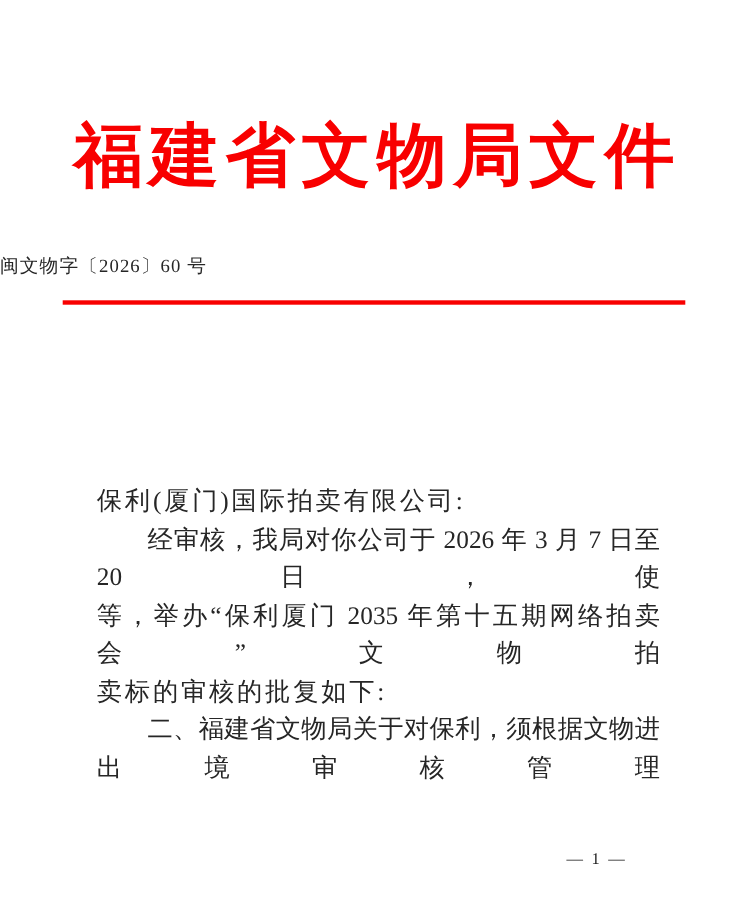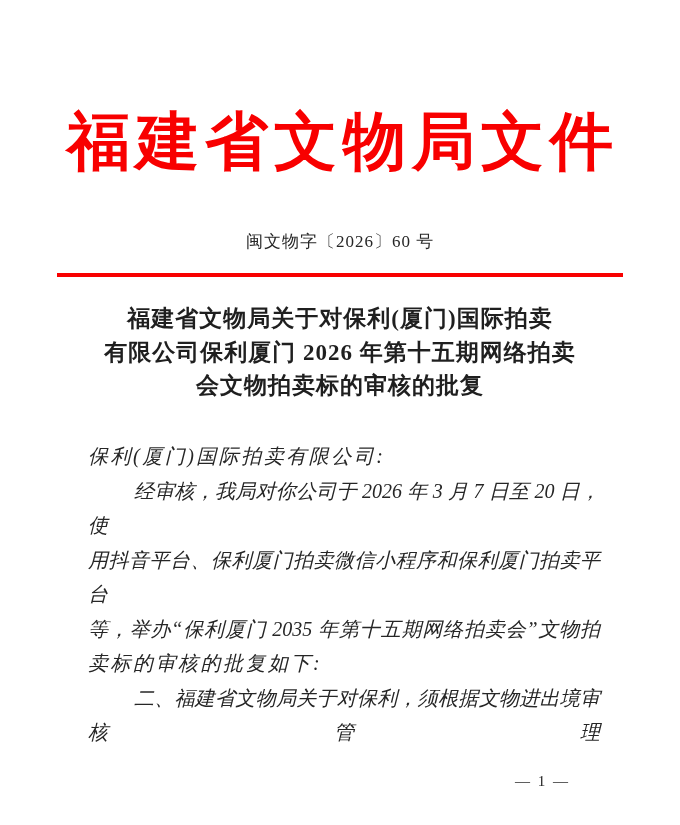--- a/index.html
+++ b/index.html
@@ -28,21 +28,21 @@
     color: #f80000;
     letter-spacing: 6px;
     text-indent: 6px;
     white-space: nowrap;
   }
   .doc-number {
     position: absolute;
     top: 229px;
     left: 0;
     width: 100%;
-    text-align: center;
+    text-align: left;
     font-size: 17px;
     line-height: 26px;
     letter-spacing: 1px;
     color: #262626;
   }
   .red-line {
     position: absolute;
     top: 273px;
     left: 57px;
     width: 566px;
@@ -59,24 +59,23 @@
     line-height: 33.5px;
     font-weight: bold;
     letter-spacing: 1px;
     color: #1f1f1f;
   }
   .body-text {
     position: absolute;
     top: 439px;
     left: 88px;
     width: 512px;
-    font-size: 20px;
+    font-size: 23px;
     line-height: 34.5px;
     color: #262626;
-    font-style: italic;
   }
   .line {
     min-height: 34.5px;
   }
   .line.fill {
     text-align: justify;
     text-align-last: justify;
   }
   .line.indent {
     text-indent: 46px;
@@ -99,30 +98,24 @@
 <body>
 
 <div class="page">
 
   <div class="agency-title">福建省文物局文件</div>
 
   <div class="doc-number">闽文物字〔2026〕60 号</div>
 
   <div class="red-line"></div>
 
-  <div class="doc-title">
-    <div>福建省文物局关于对保利(厦门)国际拍卖</div>
-    <div>有限公司保利厦门 2026 年第十五期网络拍卖</div>
-    <div>会文物拍卖标的审核的批复</div>
-  </div>
 
   <div class="body-text">
     <div class="line sp">保利(厦门)国际拍卖有限公司:</div>
     <div class="line indent fill">经审核，我局对你公司于 2026 年 3 月 7 日至 20 日，使</div>
-    <div class="line fill">用抖音平台、保利厦门拍卖微信小程序和保利厦门拍卖平台</div>
     <div class="line fill">等，举办“保利厦门 2035 年第十五期网络拍卖会”文物拍</div>
     <div class="line sp">卖标的审核的批复如下:</div>
     <div class="line indent fill">二、福建省文物局关于对保利，须根据文物进出境审核管理</div>
   </div>
 
   <div class="page-number">— 1 —</div>
 
 </div>
 
 </body></html>

